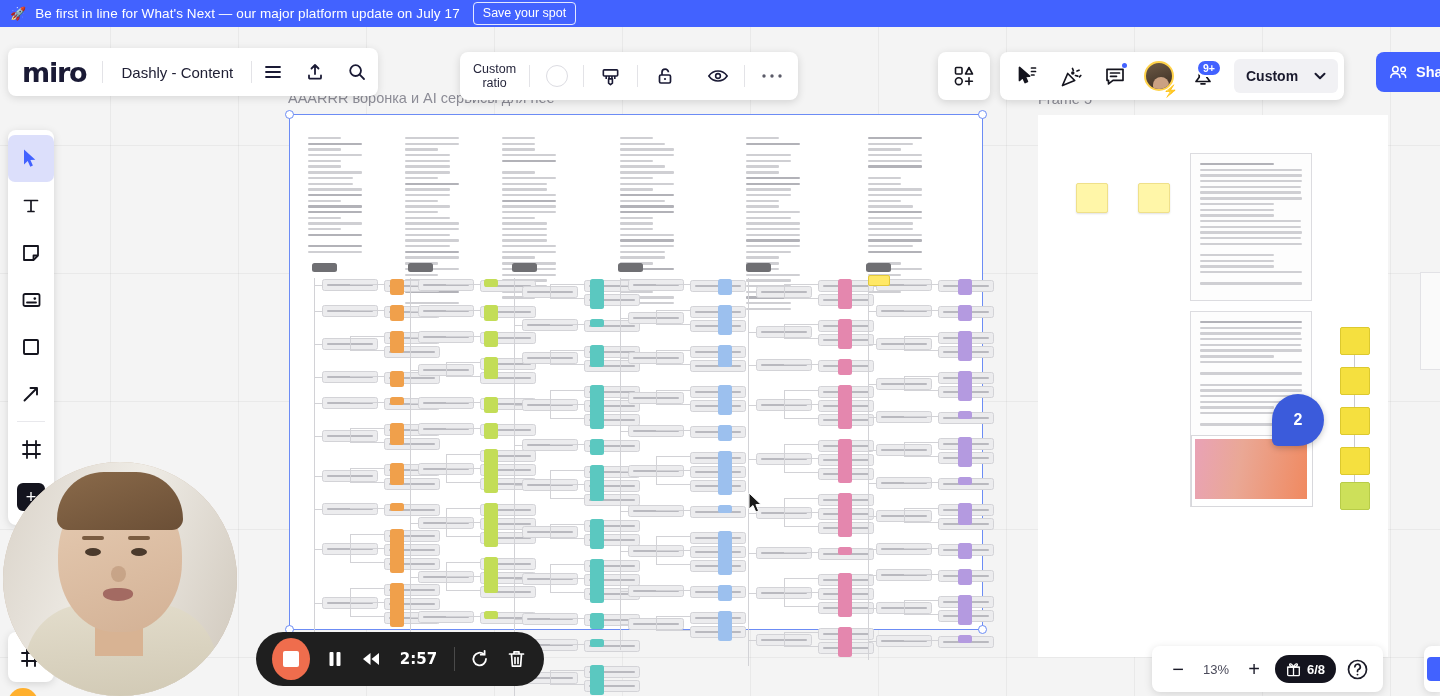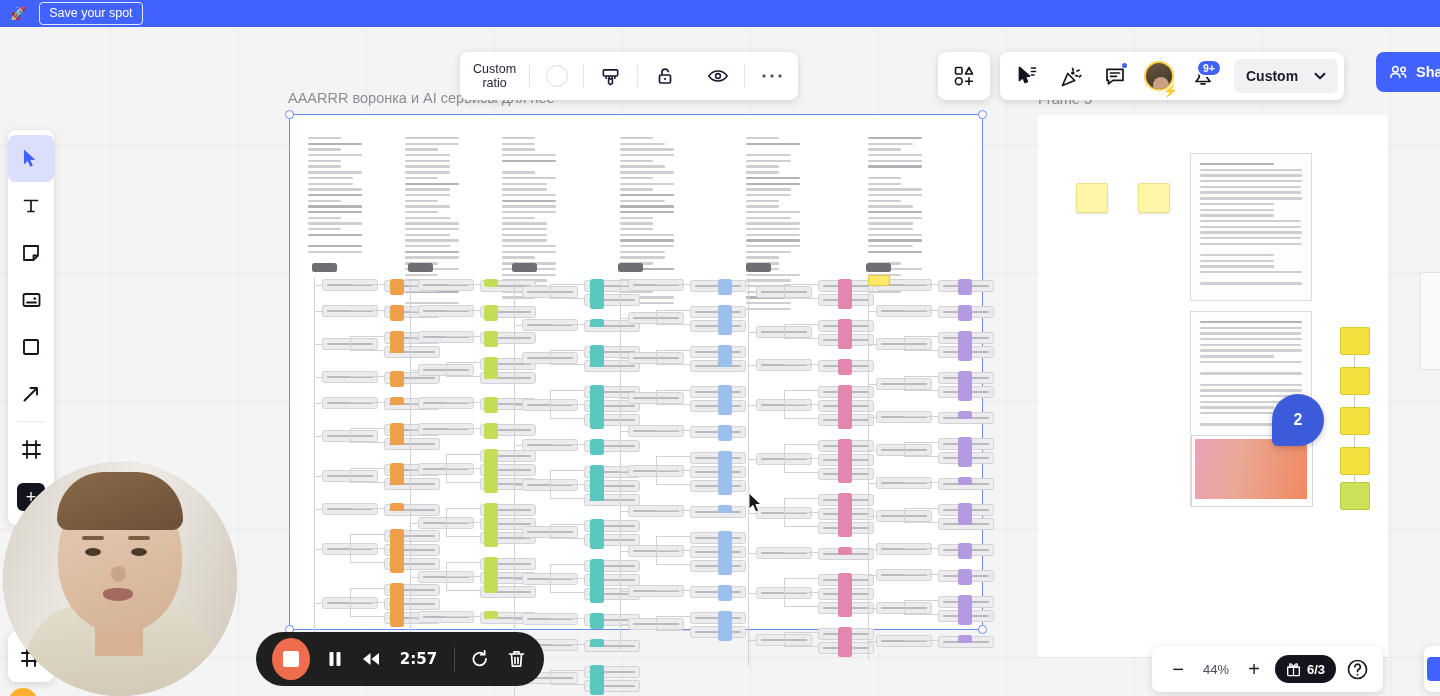--- a/index.html
+++ b/index.html
@@ -395,20 +395,21 @@
   .cursor-arrow { position: absolute; left: 748px; top: 465px; z-index: 53; }
   svg { display: block; }
 </style>
 </head>
 <body>
 
 <div id="root">
 
   <div class="promo">
     <span class="promo-icon">🚀</span>
+    <span class="promo-text">Be first in line for What's Next — our major platform update on July 17</span>
     <button class="promo-btn">Save your spot</button>
   </div>
 
   <div class="canvas">
 
     <div class="frame-title" id="frame-title-main">AAARRR воронка и AI сервисы для нее</div>
     <div class="frame-title" id="frame-title-side">Frame 5</div>
 
     <div class="frame-main">
       <div class="handle h-tl"></div>
@@ -1646,20 +1647,42 @@
       </div>
     <div class="far-shape"></div>
 
     <div class="cursor-arrow">
       <svg width="16" height="22" viewBox="0 0 16 22">
         <path d="M1 1 L1 17 L5 13.5 L7.8 20 L10.6 18.8 L7.9 12.6 L13 12.4 Z" fill="#1a1a1a" stroke="#fff" stroke-width="1"></path>
       </svg>
     </div>
   </div>
 
+  <div class="topbar">
+    <div class="logo">miro</div>
+    <div class="vsep"></div>
+    <div class="board-name">Dashly - Content</div>
+    <div class="vsep"></div>
+    <div class="hicon">
+      <svg width="20" height="20" viewBox="0 0 20 20" fill="none" stroke="#1a1a35" stroke-width="1.8" stroke-linecap="round">
+        <path d="M3 5h14M3 10h14M3 15h14"></path>
+      </svg>
+    </div>
+    <div class="hicon">
+      <svg width="20" height="20" viewBox="0 0 20 20" fill="none" stroke="#1a1a35" stroke-width="1.8" stroke-linecap="round" stroke-linejoin="round">
+        <path d="M10 3v9M6.5 6.5L10 3l3.5 3.5M4 13.5v2.2a1 1 0 0 0 1 1h10a1 1 0 0 0 1-1v-2.2"></path>
+      </svg>
+    </div>
+    <div class="hicon">
+      <svg width="20" height="20" viewBox="0 0 20 20" fill="none" stroke="#1a1a35" stroke-width="1.8" stroke-linecap="round">
+        <circle cx="8.6" cy="8.6" r="5.4"></circle>
+          <path d="M12.7 12.7L17 17"></path>
+      </svg>
+    </div>
+  </div>
 
   <div class="ctxbar">
     <div class="ctx-ratio">Custom
 ratio</div>
     <div class="vsep"></div>
     <div class="ctx-item">
         <span class="ctx-circle"></span>
       </div>
     <div class="vsep"></div>
     <div class="ctx-item">
@@ -1866,31 +1889,31 @@
     <div class="rec-ico">
       <svg width="19" height="20" viewBox="0 0 19 20" fill="none" stroke="#fff" stroke-width="1.7" stroke-linecap="round" stroke-linejoin="round">
         <path d="M2.5 5h14M7 5V2.8h5V5M4.5 5l.9 12.2h8.2L14.5 5"></path>
         <path d="M8 8.5v6M11 8.5v6"></path>
       </svg>
     </div>
   </div>
 
   <div class="zoombar">
     <div class="zb-ico">−</div>
-    <div class="zoom-pct">44%</div>
+    <div class="zoom-pct">13%</div>
     <div class="zb-ico">+</div>
     <div class="gift-pill">
       <span>
         <svg width="15" height="15" viewBox="0 0 16 16" fill="none" stroke="#fff" stroke-width="1.4" stroke-linejoin="round">
           <rect x="1.8" y="5.5" width="12.4" height="9" rx="1"></rect>
           <path d="M1 5.5h14M8 5.5v9"></path>
           <path d="M8 5.5S6.4 1.2 4.4 2.1 6 5.5 8 5.5zM8 5.5s1.6-4.3 3.6-3.4S10 5.5 8 5.5z"></path>
         </svg>
       </span>
-      <span>6/3</span>
+      <span>6/8</span>
     </div>
     <div class="zb-ico">
       <svg width="23" height="23" viewBox="0 0 23 23" fill="none" stroke="#1a1a28" stroke-width="1.7">
         <circle cx="11.5" cy="11.5" r="9"></circle>
         <path d="M8.9 8.8a2.7 2.7 0 1 1 3.5 2.7c-.6.3-.9.8-.9 1.5v.4" stroke-linecap="round"></path>
         <circle cx="11.5" cy="16.6" r=".95" fill="#1a1a28" stroke="none"></circle>
       </svg>
     </div>
   </div>
   <div class="right-edge-blue">

